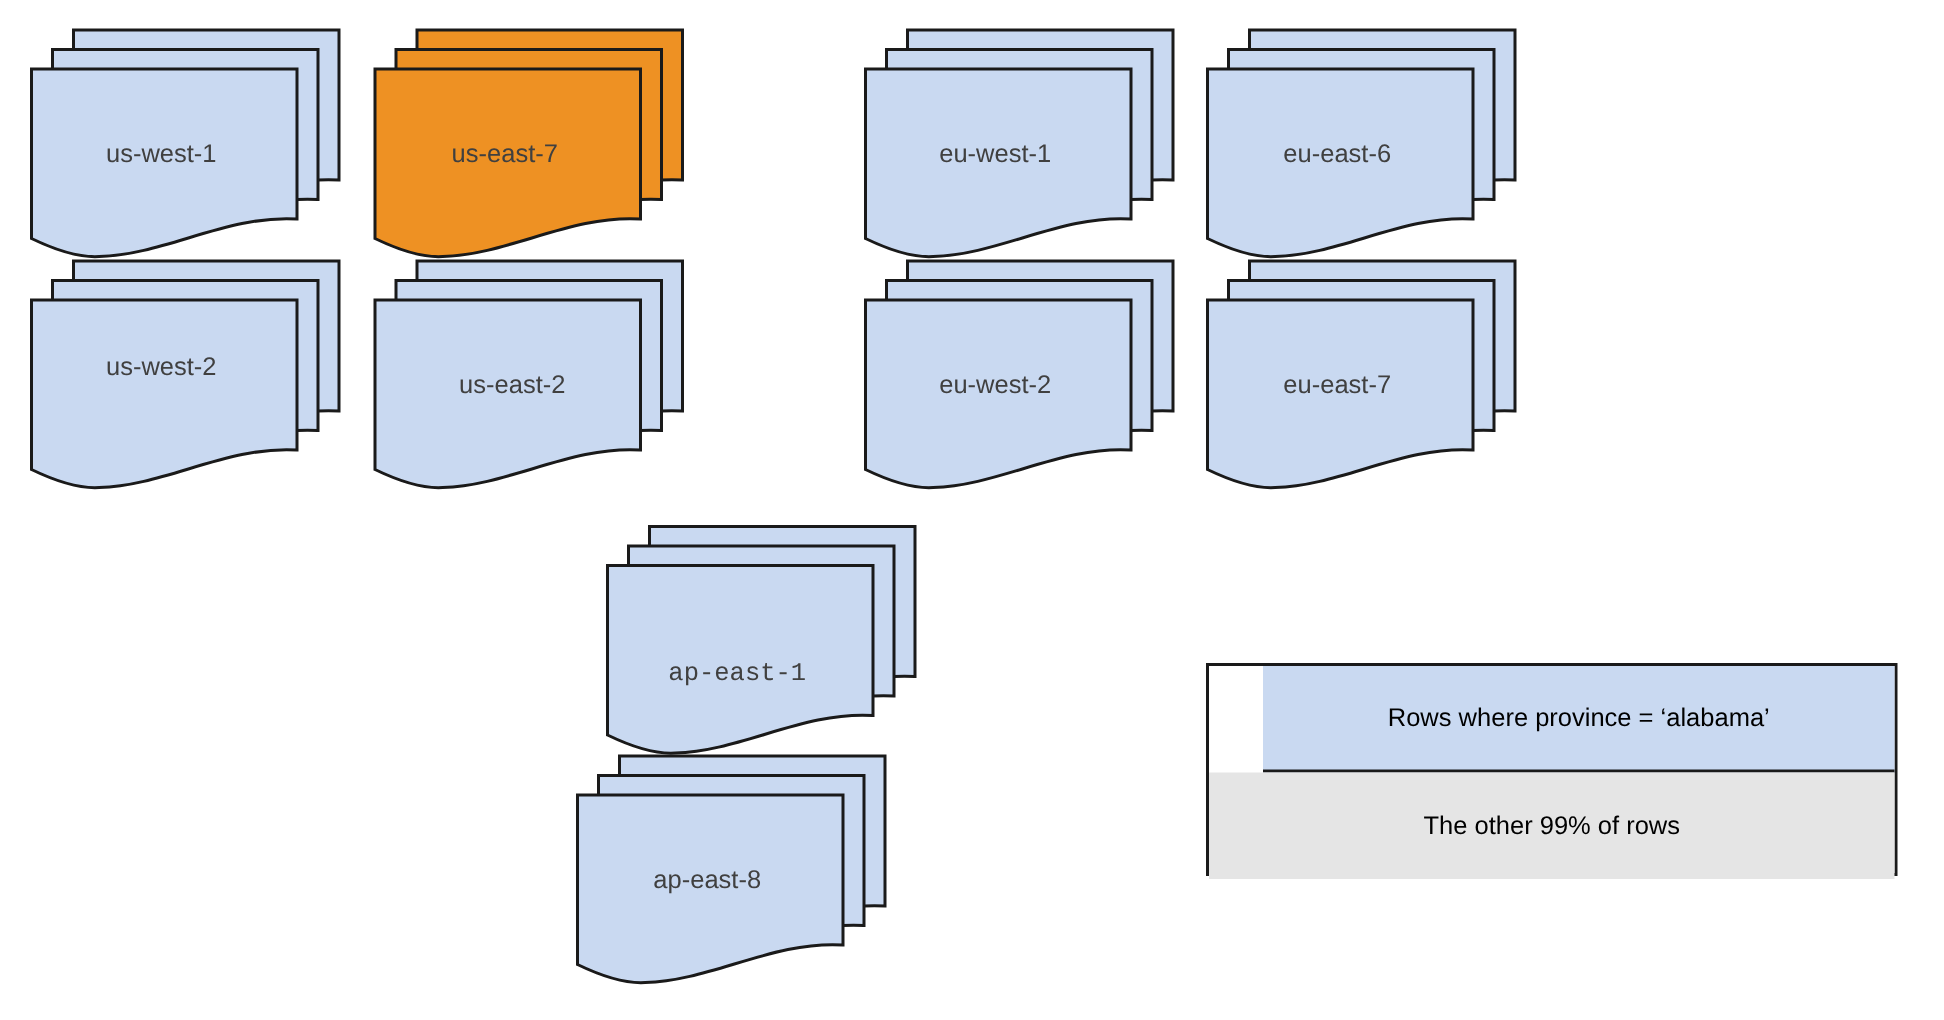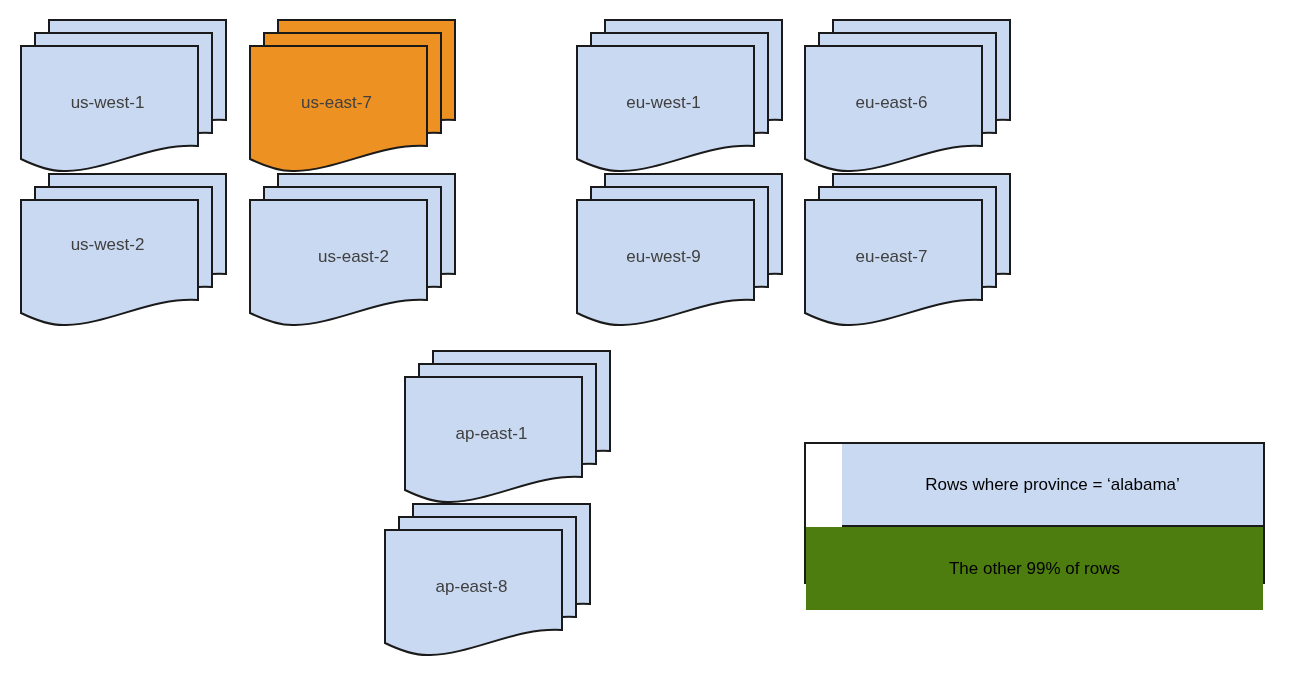--- a/index.html
+++ b/index.html
@@ -134,35 +134,35 @@
           <g transform="translate(28,0)">
             <path d="M 0 0 L 177 0 L 177 100 C 130.98 97 88.5 124 45.135 125 C 29.205000000000002 126 12.39 119 0 113 Z" fill="#c9d9f1" stroke="#1a1a1a" stroke-width="2" stroke-linejoin="miter"></path>
           </g>
           <g transform="translate(14,13)">
             <path d="M 0 0 L 177 0 L 177 100 C 130.98 97 88.5 124 45.135 125 C 29.205000000000002 126 12.39 119 0 113 Z" fill="#c9d9f1" stroke="#1a1a1a" stroke-width="2" stroke-linejoin="miter"></path>
           </g>
           <g transform="translate(0,26)">
             <path d="M 0 0 L 177 0 L 177 100 C 130.98 97 88.5 124 45.135 125 C 29.205000000000002 126 12.39 119 0 113 Z" fill="#c9d9f1" stroke="#1a1a1a" stroke-width="2" stroke-linejoin="miter"></path>
           </g>
         </svg>
-        <div class="doc-label" style="left: 17px; top: 76px; width: 177px;">us-east-2</div>
+        <div class="doc-label" style="left: 5px; top: 76px; width: 177px;">us-east-2</div>
       </div>
       <div class="doc-stack" style="left: 575px; top: 172px; width: 205px; height: 151px;">
         <svg width="209" height="155" viewBox="-2 -2 209 155">
           <g transform="translate(28,0)">
             <path d="M 0 0 L 177 0 L 177 100 C 130.98 97 88.5 124 45.135 125 C 29.205000000000002 126 12.39 119 0 113 Z" fill="#c9d9f1" stroke="#1a1a1a" stroke-width="2" stroke-linejoin="miter"></path>
           </g>
           <g transform="translate(14,13)">
             <path d="M 0 0 L 177 0 L 177 100 C 130.98 97 88.5 124 45.135 125 C 29.205000000000002 126 12.39 119 0 113 Z" fill="#c9d9f1" stroke="#1a1a1a" stroke-width="2" stroke-linejoin="miter"></path>
           </g>
           <g transform="translate(0,26)">
             <path d="M 0 0 L 177 0 L 177 100 C 130.98 97 88.5 124 45.135 125 C 29.205000000000002 126 12.39 119 0 113 Z" fill="#c9d9f1" stroke="#1a1a1a" stroke-width="2" stroke-linejoin="miter"></path>
           </g>
         </svg>
-        <div class="doc-label" style="left: 0px; top: 76px; width: 177px;">eu-west-9</div>
+        <div class="doc-label" style="left: 0px; top: 76px; width: 177px;">eu-west-2</div>
       </div>
       <div class="doc-stack" style="left: 803px; top: 172px; width: 205px; height: 151px;">
         <svg width="209" height="155" viewBox="-2 -2 209 155">
           <g transform="translate(28,0)">
             <path d="M 0 0 L 177 0 L 177 100 C 130.98 97 88.5 124 45.135 125 C 29.205000000000002 126 12.39 119 0 113 Z" fill="#c9d9f1" stroke="#1a1a1a" stroke-width="2" stroke-linejoin="miter"></path>
           </g>
           <g transform="translate(14,13)">
             <path d="M 0 0 L 177 0 L 177 100 C 130.98 97 88.5 124 45.135 125 C 29.205000000000002 126 12.39 119 0 113 Z" fill="#c9d9f1" stroke="#1a1a1a" stroke-width="2" stroke-linejoin="miter"></path>
           </g>
           <g transform="translate(0,26)">
@@ -176,38 +176,38 @@
           <g transform="translate(28,0)">
             <path d="M 0 0 L 177 0 L 177 100 C 130.98 97 88.5 124 45.135 125 C 29.205000000000002 126 12.39 119 0 113 Z" fill="#c9d9f1" stroke="#1a1a1a" stroke-width="2" stroke-linejoin="miter"></path>
           </g>
           <g transform="translate(14,13)">
             <path d="M 0 0 L 177 0 L 177 100 C 130.98 97 88.5 124 45.135 125 C 29.205000000000002 126 12.39 119 0 113 Z" fill="#c9d9f1" stroke="#1a1a1a" stroke-width="2" stroke-linejoin="miter"></path>
           </g>
           <g transform="translate(0,26)">
             <path d="M 0 0 L 177 0 L 177 100 C 130.98 97 88.5 124 45.135 125 C 29.205000000000002 126 12.39 119 0 113 Z" fill="#c9d9f1" stroke="#1a1a1a" stroke-width="2" stroke-linejoin="miter"></path>
           </g>
         </svg>
-        <div class="doc-label" style="left: 0px; top: 76px; width: 177px;">ap-east-1</div>
+        <div class="doc-label" style="left: 0px; top: 92px; width: 177px; font-family: Liberation Mono, monospace;">ap-east-1</div>
       </div>
       <div class="doc-stack" style="left: 383px; top: 502px; width: 205px; height: 151px;">
         <svg width="209" height="155" viewBox="-2 -2 209 155">
           <g transform="translate(28,0)">
             <path d="M 0 0 L 177 0 L 177 100 C 130.98 97 88.5 124 45.135 125 C 29.205000000000002 126 12.39 119 0 113 Z" fill="#c9d9f1" stroke="#1a1a1a" stroke-width="2" stroke-linejoin="miter"></path>
           </g>
           <g transform="translate(14,13)">
             <path d="M 0 0 L 177 0 L 177 100 C 130.98 97 88.5 124 45.135 125 C 29.205000000000002 126 12.39 119 0 113 Z" fill="#c9d9f1" stroke="#1a1a1a" stroke-width="2" stroke-linejoin="miter"></path>
           </g>
           <g transform="translate(0,26)">
             <path d="M 0 0 L 177 0 L 177 100 C 130.98 97 88.5 124 45.135 125 C 29.205000000000002 126 12.39 119 0 113 Z" fill="#c9d9f1" stroke="#1a1a1a" stroke-width="2" stroke-linejoin="miter"></path>
           </g>
         </svg>
         <div class="doc-label" style="left: 0px; top: 76px; width: 177px;">ap-east-8</div>
       </div>
     </div>
   <div class="legend" id="legend" style="left: 804px; top: 442px; width: 461px; height: 142px;">
-      <div class="legend-row blue" style="height: 83px; background: rgb(201, 217, 241); margin-left: 36px;">
+      <div class="legend-row blue" style="height: 71px; background: rgb(201, 217, 241); margin-left: 36px;">
         <span>Rows where province = ‘alabama’</span>
       </div>
-      <div class="legend-row orange" style="height: 83px; background: #4d7c0f;">
+      <div class="legend-row orange" style="height: 71px; background: #e5e5e5;">
         <span>The other 99% of rows</span>
       </div>
     </div>
 </div>
 
 </body></html>

